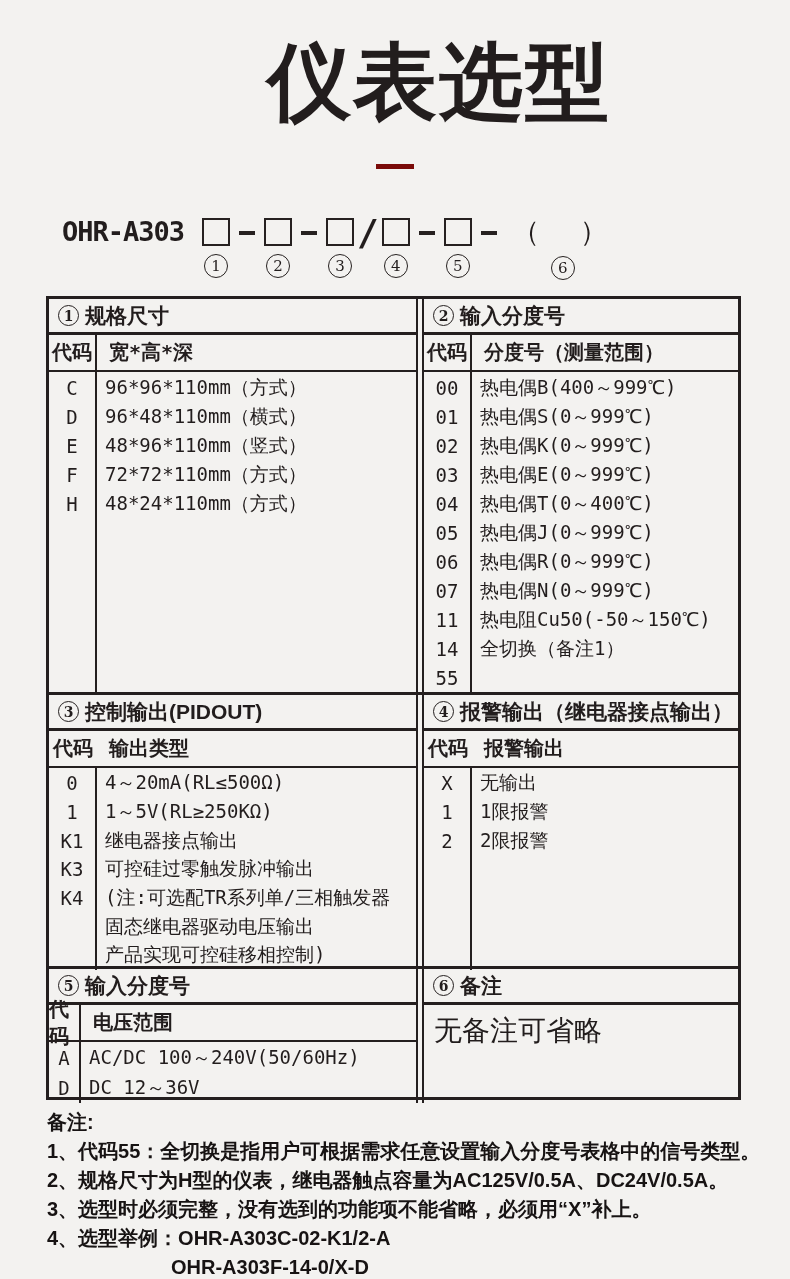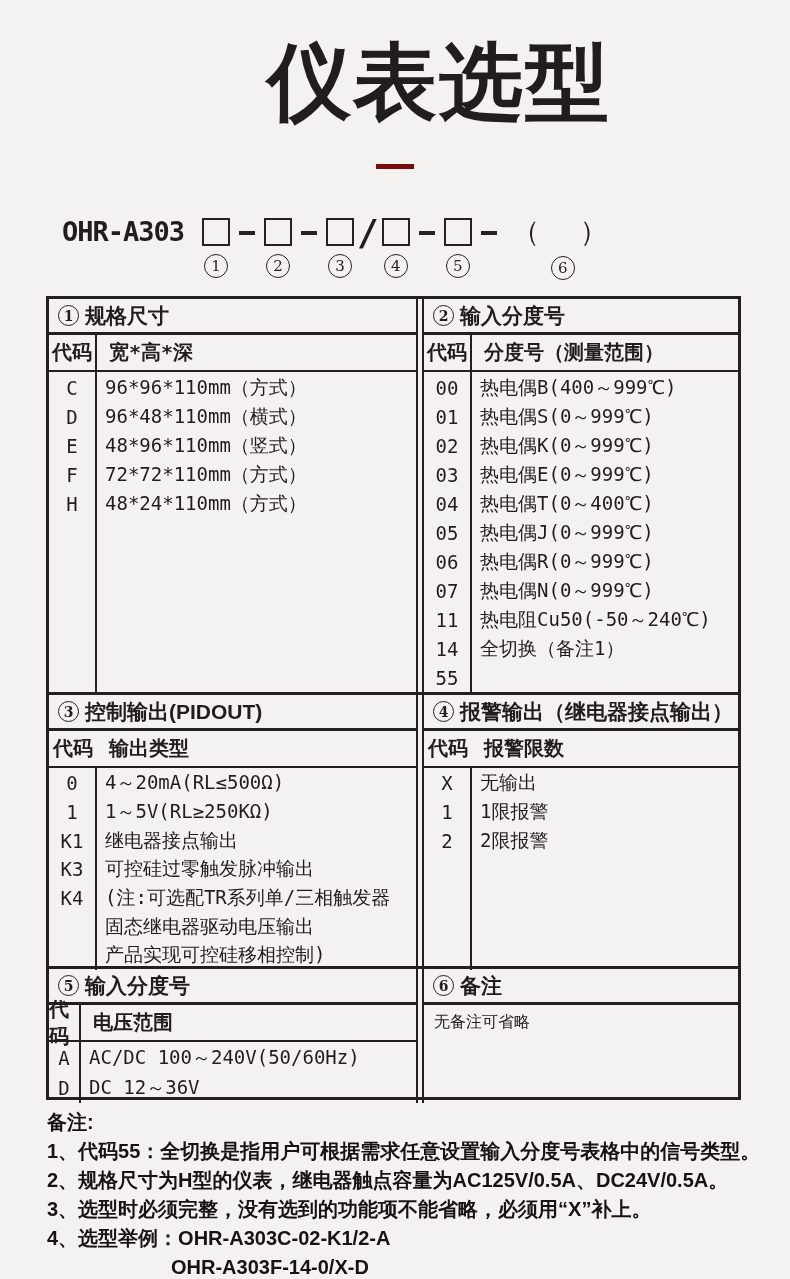--- a/index.html
+++ b/index.html
@@ -92,21 +92,21 @@
     width:48px; flex:0 0 auto; border-right:2px solid #241f1f;
     display:flex; flex-direction:column; align-items:center; padding-top:1px;
   }
   .descs { flex:1 1 auto; display:flex; flex-direction:column; padding-left:8px; padding-top:1px; min-width:0; }
   .cell {
     height:29px; flex:0 0 auto; display:flex; align-items:center;
     font-size:19px; white-space:nowrap; overflow:hidden;
   }
   .b2 .cell { height:28.7px; }
   .b3 .cell { height:30px; }
-  .note-cell { padding:7px 10px 0 10px; font-size:16px; }
+  .note-cell { padding:7px 10px 0 10px; font-size:28px; }
 
   
   .notes {
     position:absolute; top:1108px; left:47px; width:724px;
     font-family:"Liberation Sans","DejaVu Sans",sans-serif;
     font-weight:bold; font-size:20px; line-height:29px; color:#171313;
   }
   .notes div { white-space:nowrap; overflow:hidden; }
   .n-ex2 { padding-left:124px; }
 </style>
@@ -212,21 +212,21 @@
           </div>
           <div class="descs">
             <div class="cell">热电偶B(400～999℃)</div>
             <div class="cell">热电偶S(0～999℃)</div>
             <div class="cell">热电偶K(0～999℃)</div>
             <div class="cell">热电偶E(0～999℃)</div>
             <div class="cell">热电偶T(0～400℃)</div>
             <div class="cell">热电偶J(0～999℃)</div>
             <div class="cell">热电偶R(0～999℃)</div>
             <div class="cell">热电偶N(0～999℃)</div>
-            <div class="cell">热电阻Cu50(-50～240℃)</div>
+            <div class="cell">热电阻Cu50(-50～150℃)</div>
             <div class="cell">全切换（备注1）</div>
           </div>
         </div>
       </section>
     </div>
 
     <div class="band b2">
       <section class="half l">
         <header class="sec-h">
           <span class="hnum">3</span>
@@ -256,21 +256,21 @@
         </div>
       </section>
       <div class="mid-gap"></div>
       <section class="half r">
         <header class="sec-h">
           <span class="hnum">4</span>
           <span>报警输出（继电器接点输出）</span>
         </header>
         <div class="col-h">
           <span class="c1">代码</span>
-          <span class="c2">报警限数</span>
+          <span class="c2">报警输出</span>
         </div>
         <div class="content">
           <div class="codes">
             <div class="cell">X</div>
             <div class="cell">1</div>
             <div class="cell">2</div>
           </div>
           <div class="descs">
             <div class="cell">无输出</div>
             <div class="cell">1限报警</div>

